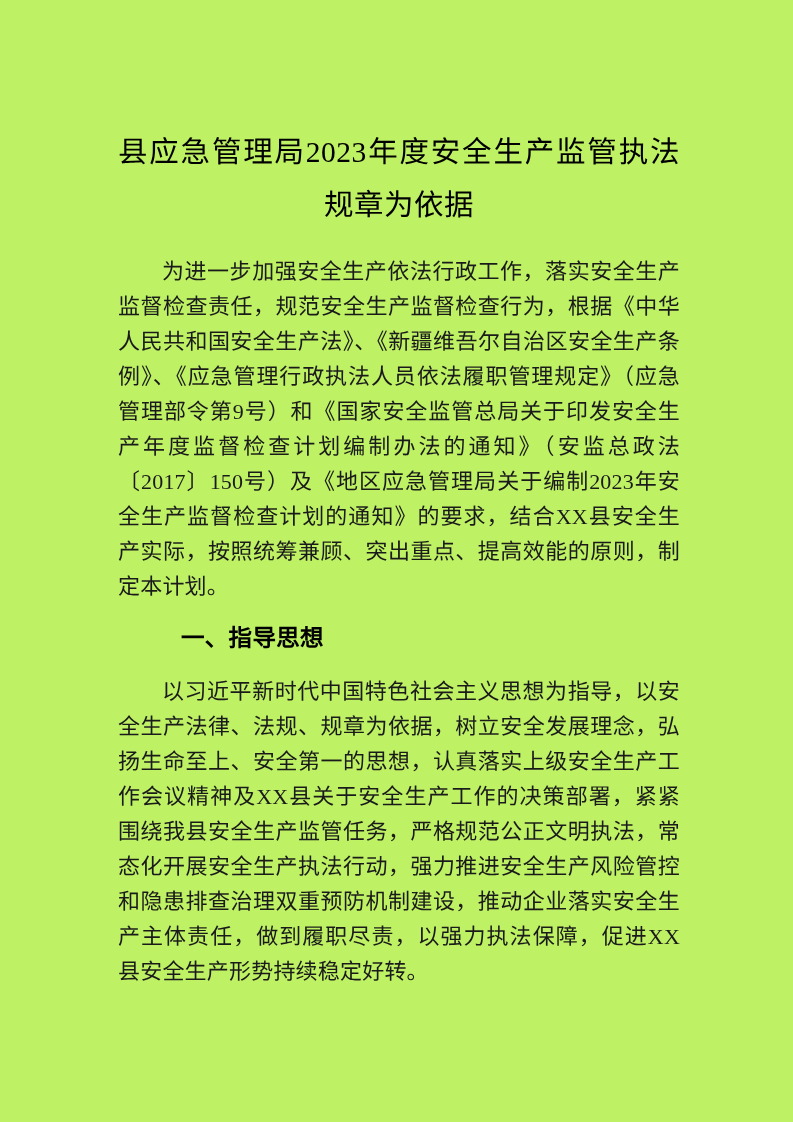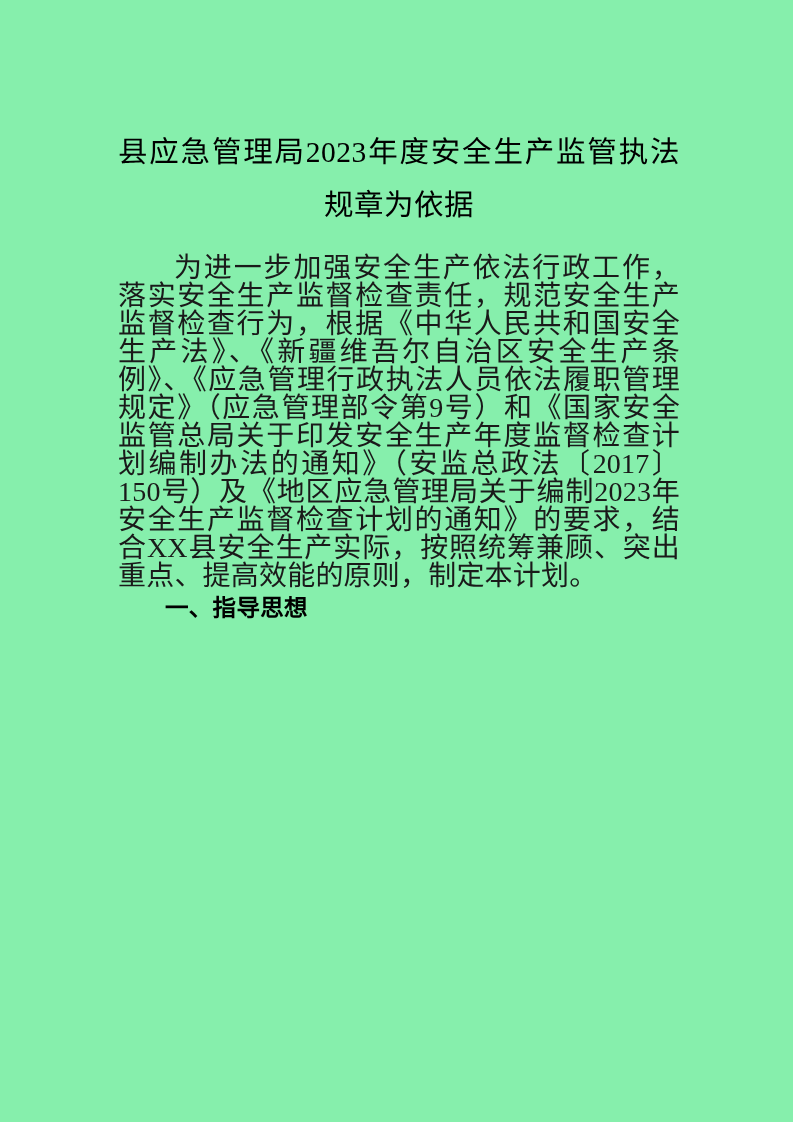--- a/index.html
+++ b/index.html
@@ -11,21 +11,21 @@
   body {
     font-family: "Liberation Serif", "DejaVu Serif", serif;
     color: #000000;
     -webkit-font-smoothing: antialiased;
   }
   .page {
     position: relative;
     width: 793px;
     height: 1122px;
     margin: 0 auto;
-    background: #86efac;
+    background: #bef264;
     overflow: hidden;
     box-sizing: border-box;
   }
   .content {
     position: absolute;
     left: 118px;
     top: 0;
     width: 562px;
   }
 
@@ -50,33 +50,33 @@
     white-space: nowrap;
   }
 
   
   .body-block {
     margin-top: 22px;
   }
   p.para {
     margin: 0;
     font-family: "Liberation Serif", "DejaVu Serif", serif;
-    font-size: 28px;
+    font-size: 22px;
     font-weight: 400;
-    line-height: 28px;
+    line-height: 35px;
     text-align: justify;
     text-justify: inter-ideograph;
     text-indent: 2em;
     color: #1a1a1a;
     letter-spacing: 0.2px;
   }
 
   
   h2.section-heading {
-    margin: 0;
+    margin: 16px;
     font-family: "Liberation Sans", "DejaVu Sans", sans-serif;
     font-size: 23.5px;
     font-weight: 700;
     line-height: 37.6px;
     text-indent: 2em;
     text-align: left;
     color: #000000;
     letter-spacing: 0.3px;
   }
 </style>
@@ -90,17 +90,18 @@
       <span class="tl-line l1">县应急管理局2023年度安全生产监管执法</span>
       <span class="tl-line l2">规章为依据</span>
     </h1>
 
     <div class="body-block">
 
       <p class="para">为进一步加强安全生产依法行政工作，落实安全生产监督检查责任，规范安全生产监督检查行为，根据《中华人民共和国安全生产法》、《新疆维吾尔自治区安全生产条例》、《应急管理行政执法人员依法履职管理规定》（应急管理部令第9号）和《国家安全监管总局关于印发安全生产年度监督检查计划编制办法的通知》（安监总政法〔2017〕150号）及《地区应急管理局关于编制2023年安全生产监督检查计划的通知》的要求，结合XX县安全生产实际，按照统筹兼顾、突出重点、提高效能的原则，制定本计划。</p>
 
       <h2 class="section-heading">一、指导思想</h2>
 
+      <p class="para">以习近平新时代中国特色社会主义思想为指导，以安全生产法律、法规、规章为依据，树立安全发展理念，弘扬生命至上、安全第一的思想，认真落实上级安全生产工作会议精神及XX县关于安全生产工作的决策部署，紧紧围绕我县安全生产监管任务，严格规范公正文明执法，常态化开展安全生产执法行动，强力推进安全生产风险管控和隐患排查治理双重预防机制建设，推动企业落实安全生产主体责任，做到履职尽责，以强力执法保障，促进XX县安全生产形势持续稳定好转。</p>
 
 
     </div>
   </div>
 </div>
 
 </body></html>

